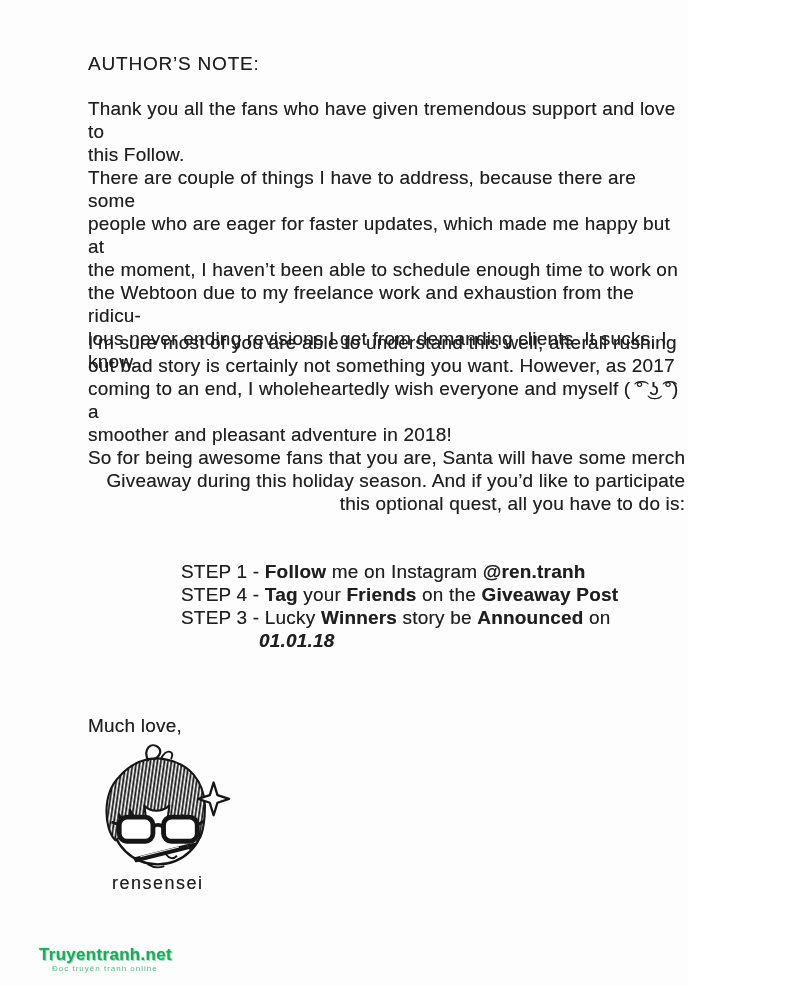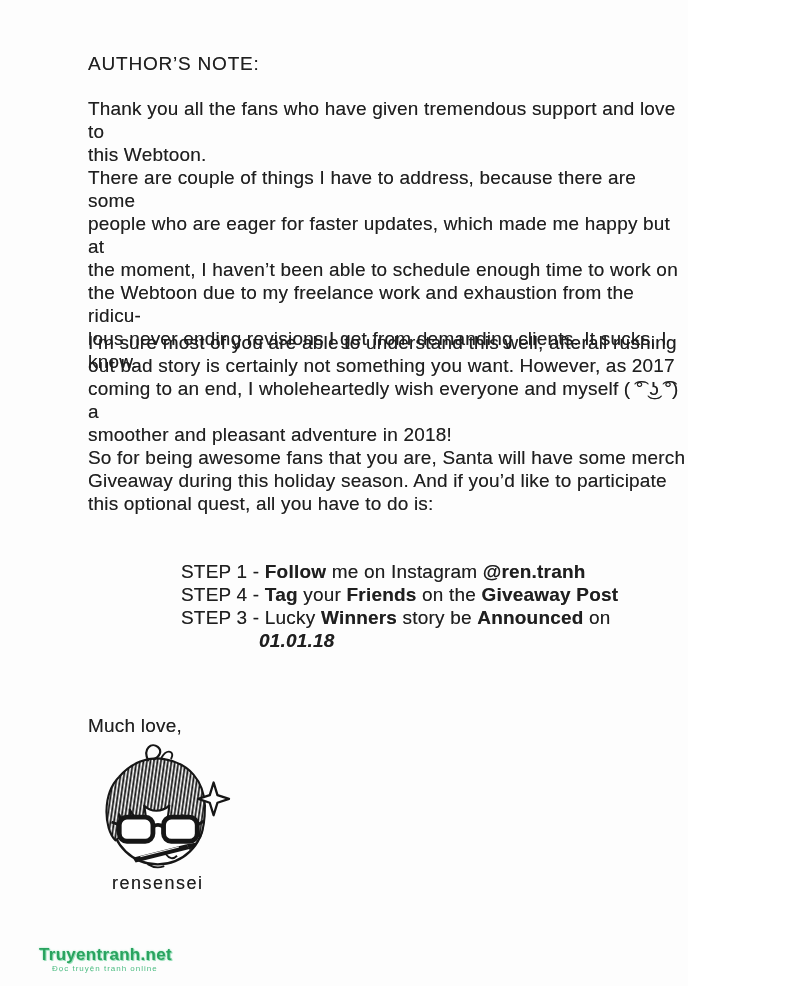--- a/index.html
+++ b/index.html
@@ -16,21 +16,21 @@
     font-size:19px;
     line-height:23px;
     letter-spacing:0.2px;
     text-shadow:0 0 0.4px rgba(30,30,30,0.55);
     white-space:pre-line;
   }
   .title{top:52px;left:88px;letter-spacing:0.8px;}
   .p1{top:97px;left:88px;}
   .p2{top:166px;left:88px;}
   .p3{top:331px;left:88px;}
-  .p4{top:446px;left:88px;}
+  .p4{top:446px;left:88px;text-align:right;}
   .steps{position:absolute;top:560px;left:181px;font-size:19px;line-height:23px;
          text-shadow:0 0 0.4px rgba(30,30,30,0.55);letter-spacing:0.2px;}
   .step-line{white-space:nowrap;}
   .b{font-weight:bold;}
   .indent{padding-left:78px;font-style:italic;}
   .closing{top:714px;left:88px;}
   .avatar{position:absolute;top:744px;left:92px;}
   .signature{top:872px;left:112px;font-size:18px;letter-spacing:1.5px;}
   .watermark{position:absolute;left:18px;top:946px;line-height:1.1;margin-left:21px;}
   .wm-logo{
@@ -43,21 +43,21 @@
   }
 </style>
 </head>
 <body>
 
 <div class="page">
 
   <div class="txt title">AUTHOR’S NOTE:</div>
 
   <div class="txt p1">Thank you all the fans who have given tremendous support and love to
-this Webtoon.</div>
+this Follow.</div>
   <div class="txt p2">There are couple of things I have to address, because there are some
 people who are eager for faster updates, which made me happy but at
 the moment, I haven’t been able to schedule enough time to work on
 the Webtoon due to my freelance work and exhaustion from the ridicu-
 lous never ending revisions I get from demanding clients. It sucks, I
 know.</div>
   <div class="txt p3">I’m sure most of you are able to understand this well, afterall rushing
 out bad story is certainly not something you want. However, as 2017
 coming to an end, I wholeheartedly wish everyone and myself ( ͡° ͜ʖ ͡°) a
 smoother and pleasant adventure in 2018!</div>

